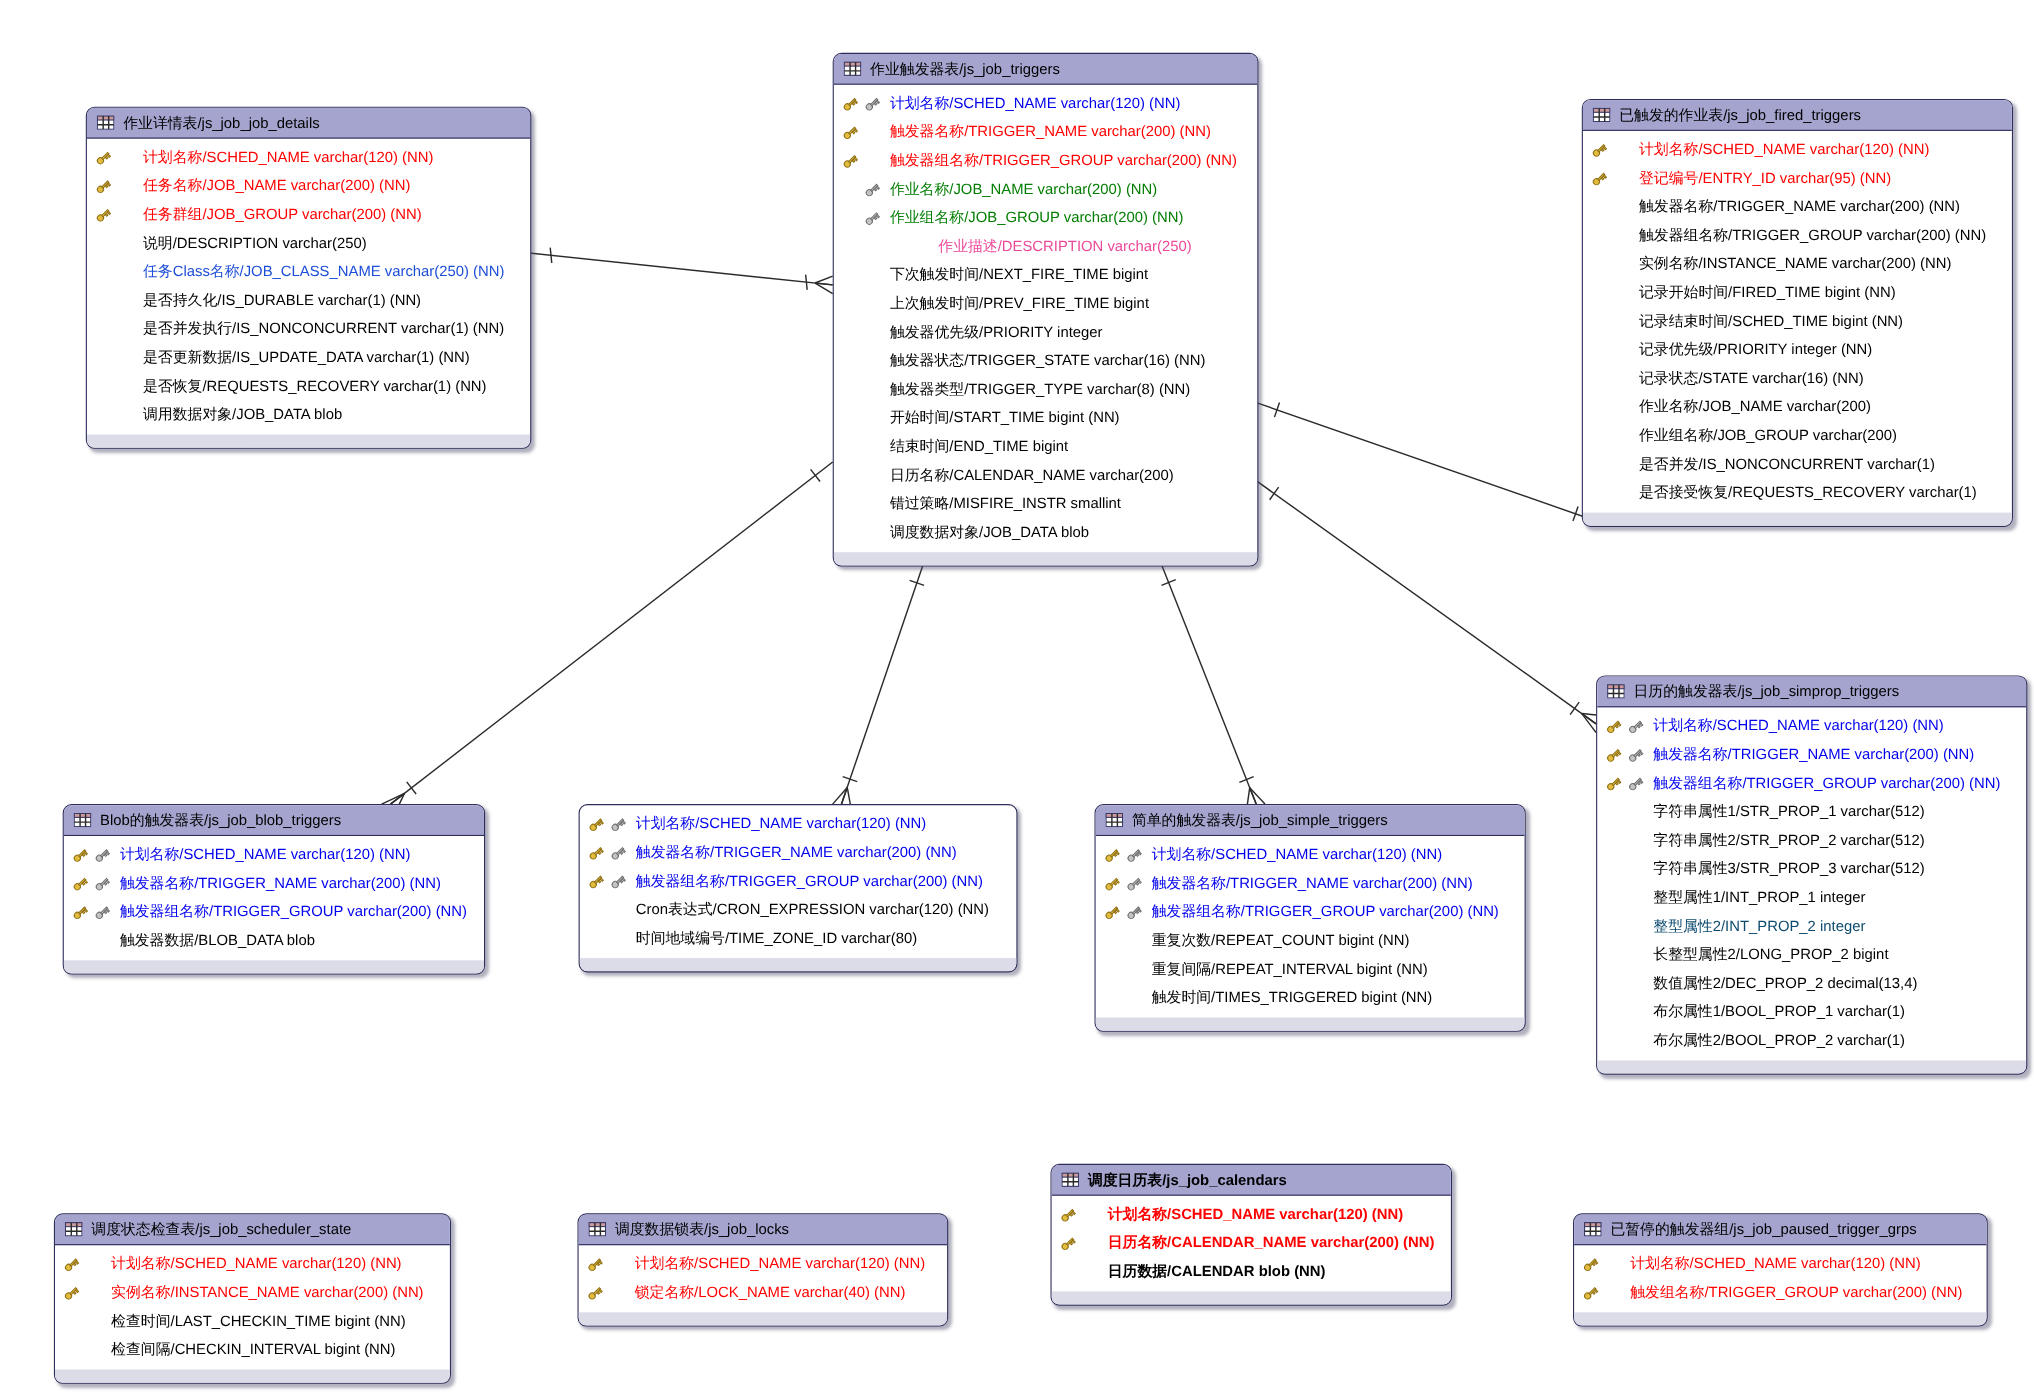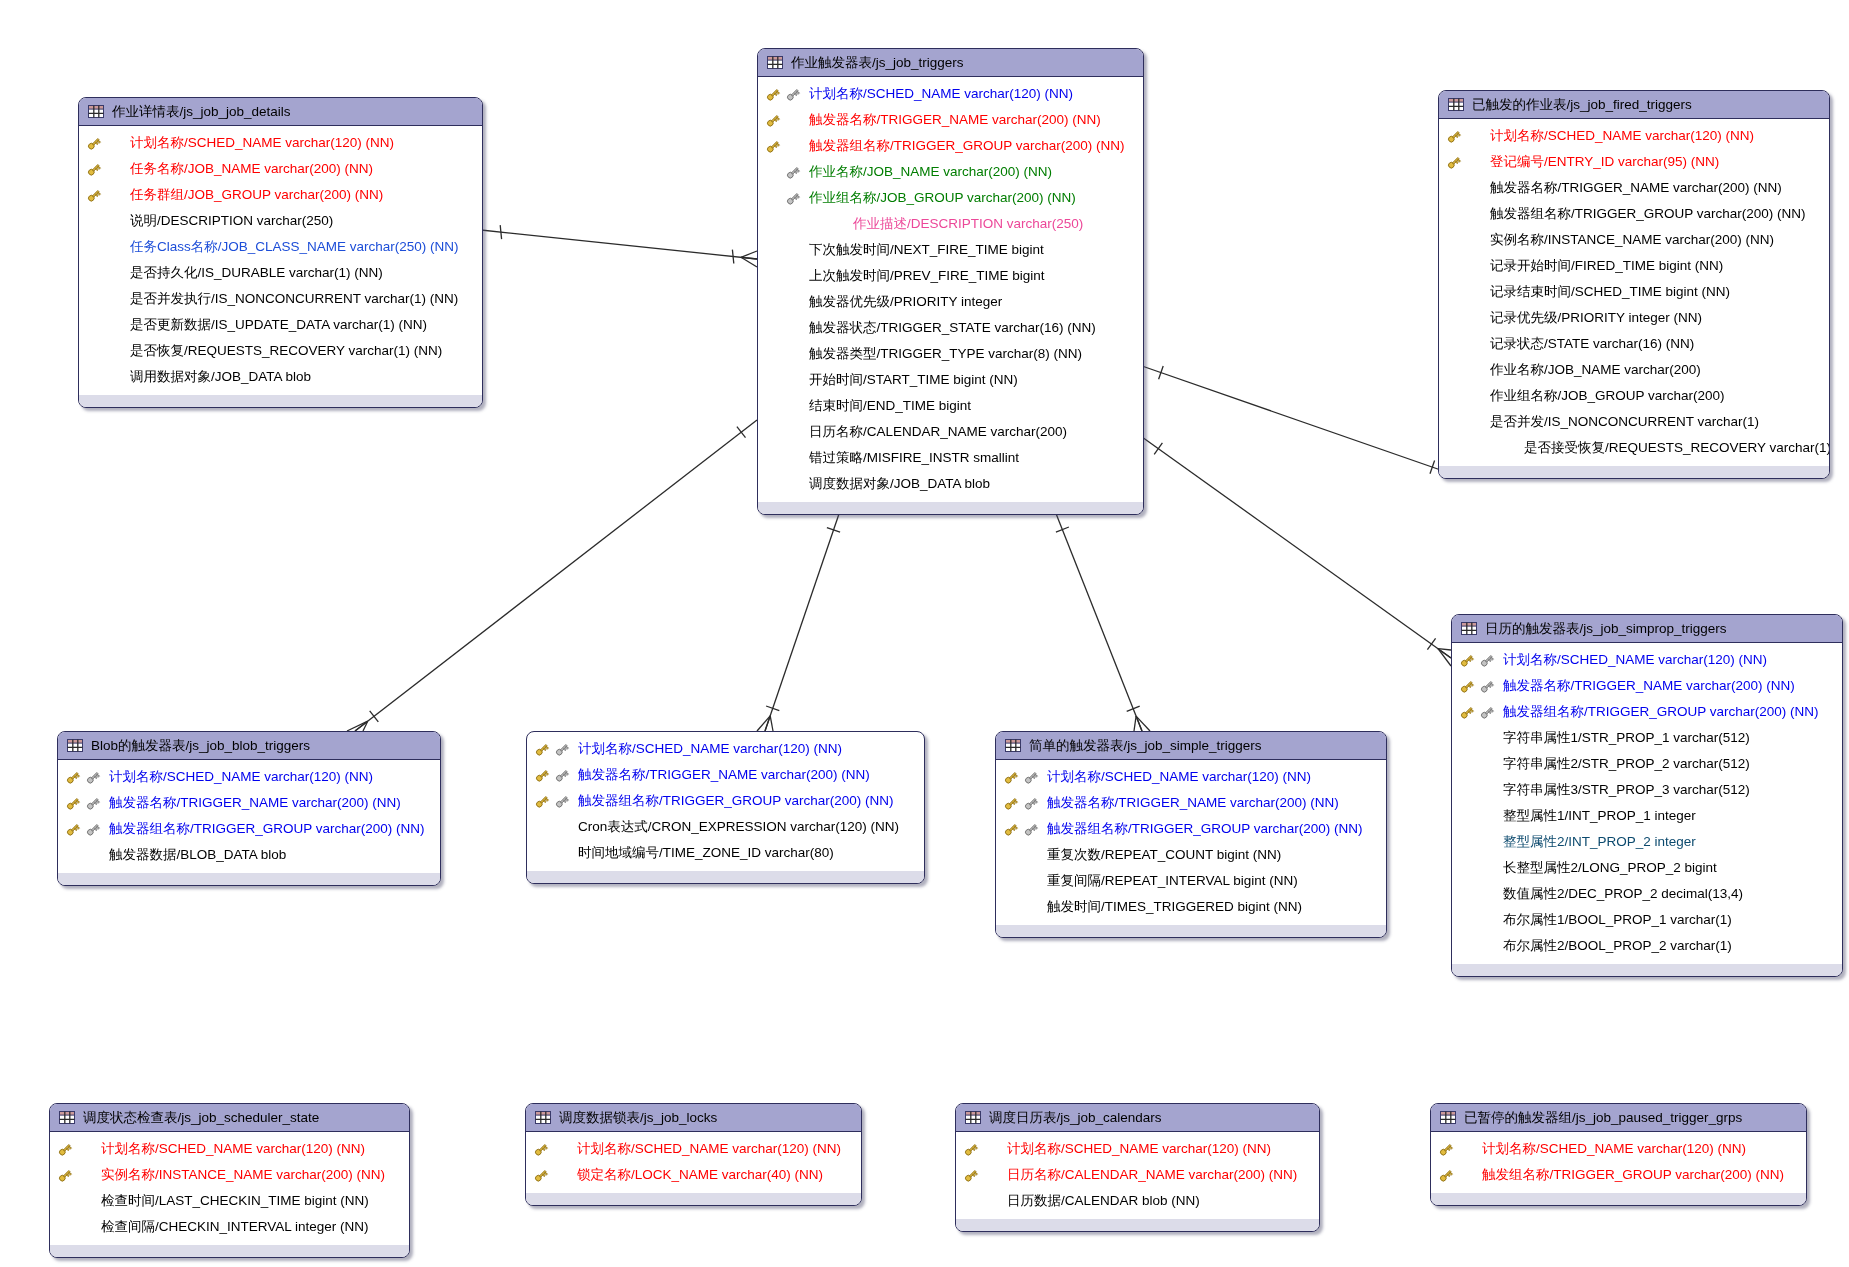--- a/index.html
+++ b/index.html
@@ -400,21 +400,21 @@
       <div class="field-row">
         <span class="keys"></span>
         <span class="field-label" style="color: rgb(0, 0, 0);">作业组名称/JOB_GROUP varchar(200)</span>
       </div>
       <div class="field-row">
         <span class="keys"></span>
         <span class="field-label" style="color: rgb(0, 0, 0);">是否并发/IS_NONCONCURRENT varchar(1)</span>
       </div>
       <div class="field-row">
         <span class="keys"></span>
-        <span class="field-label" style="color: rgb(0, 0, 0); margin-left: 34px;">是否接受恢复/REQUESTS_RECOVERY varchar(1)</span>
+        <span class="field-label" style="color: rgb(0, 0, 0);">是否接受恢复/REQUESTS_RECOVERY varchar(1)</span>
       </div>
     </div>
   <div class="t-footer"></div>
 </div>
 
 <div class="er-table" style="left:1451px;top:614px;width:390px;">
   <div class="t-header">
     <span class="t-icon">
         <svg width="16" height="13" viewBox="0 0 16 13">
           <rect x="0.5" y="0.5" width="15" height="12" fill="#ffffff" stroke="#3a3a6a" stroke-width="1"></rect>
@@ -876,21 +876,21 @@
           </span>
         </span>
         <span class="field-label" style="color: rgb(255, 0, 0);">实例名称/INSTANCE_NAME varchar(200) (NN)</span>
       </div>
       <div class="field-row">
         <span class="keys"></span>
         <span class="field-label" style="color: rgb(0, 0, 0);">检查时间/LAST_CHECKIN_TIME bigint (NN)</span>
       </div>
       <div class="field-row">
         <span class="keys"></span>
-        <span class="field-label" style="color: rgb(0, 0, 0);">检查间隔/CHECKIN_INTERVAL integer (NN)</span>
+        <span class="field-label" style="color: rgb(0, 0, 0);">检查间隔/CHECKIN_INTERVAL bigint (NN)</span>
       </div>
     </div>
   <div class="t-footer"></div>
 </div>
 
 <div class="er-table" style="left:525px;top:1103px;width:335px;">
   <div class="t-header">
     <span class="t-icon">
         <svg width="16" height="13" viewBox="0 0 16 13">
           <rect x="0.5" y="0.5" width="15" height="12" fill="#ffffff" stroke="#3a3a6a" stroke-width="1"></rect>
@@ -930,21 +930,21 @@
               </g>
             </svg>
           </span>
         </span>
         <span class="field-label" style="color: rgb(255, 0, 0);">锁定名称/LOCK_NAME varchar(40) (NN)</span>
       </div>
     </div>
   <div class="t-footer"></div>
 </div>
 
-<div class="er-table" style="left:955px;top:1103px;width:363px;">
+<div class="er-table" style="left:955px;top:1058px;width:363px;font-weight:bold;">
   <div class="t-header">
     <span class="t-icon">
         <svg width="16" height="13" viewBox="0 0 16 13">
           <rect x="0.5" y="0.5" width="15" height="12" fill="#ffffff" stroke="#3a3a6a" stroke-width="1"></rect>
           <rect x="0.5" y="0.5" width="15" height="3.6" fill="#cc9a9a" stroke="#3a3a6a" stroke-width="1"></rect>
           <line x1="5.8" y1="0.5" x2="5.8" y2="12.5" stroke="#3a3a6a" stroke-width="1"></line>
           <line x1="10.8" y1="0.5" x2="10.8" y2="12.5" stroke="#3a3a6a" stroke-width="1"></line>
           <line x1="0.5" y1="8.4" x2="15.5" y2="8.4" stroke="#3a3a6a" stroke-width="1"></line>
         </svg>
       </span>

